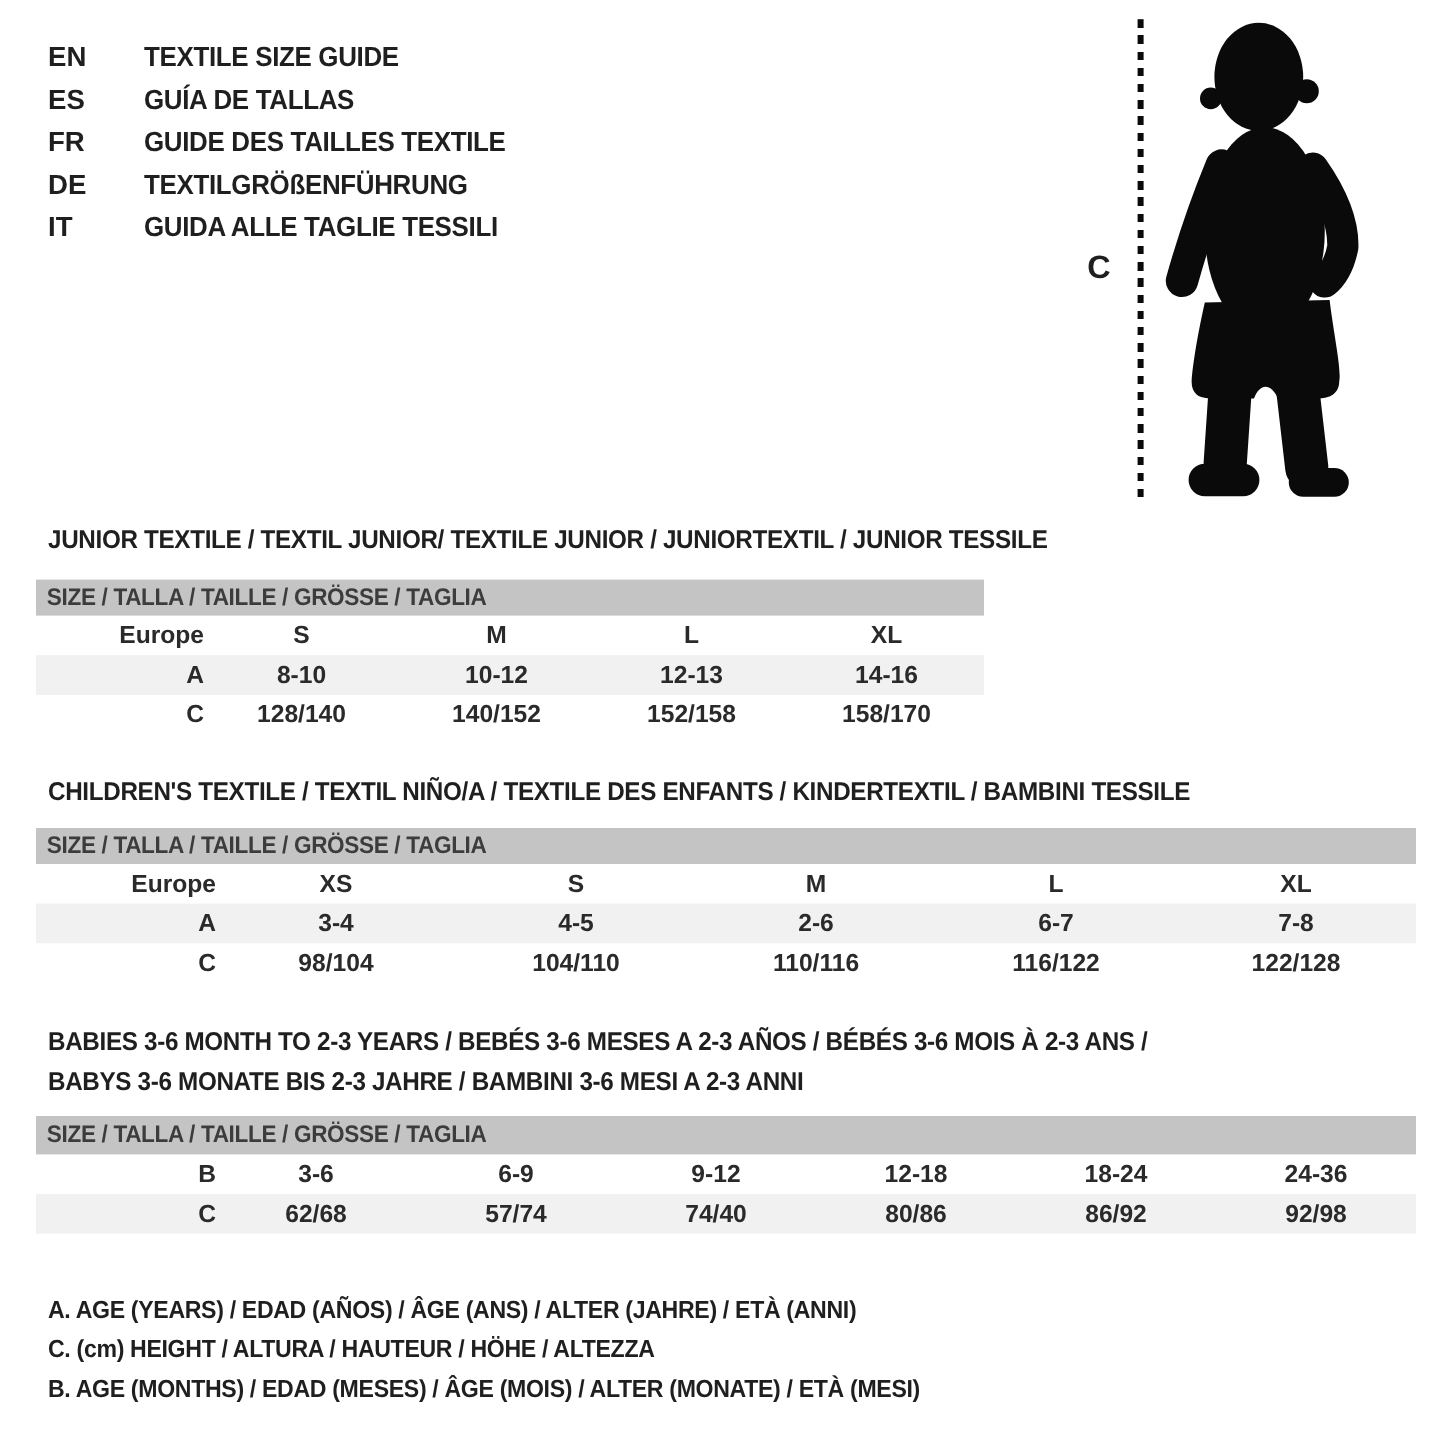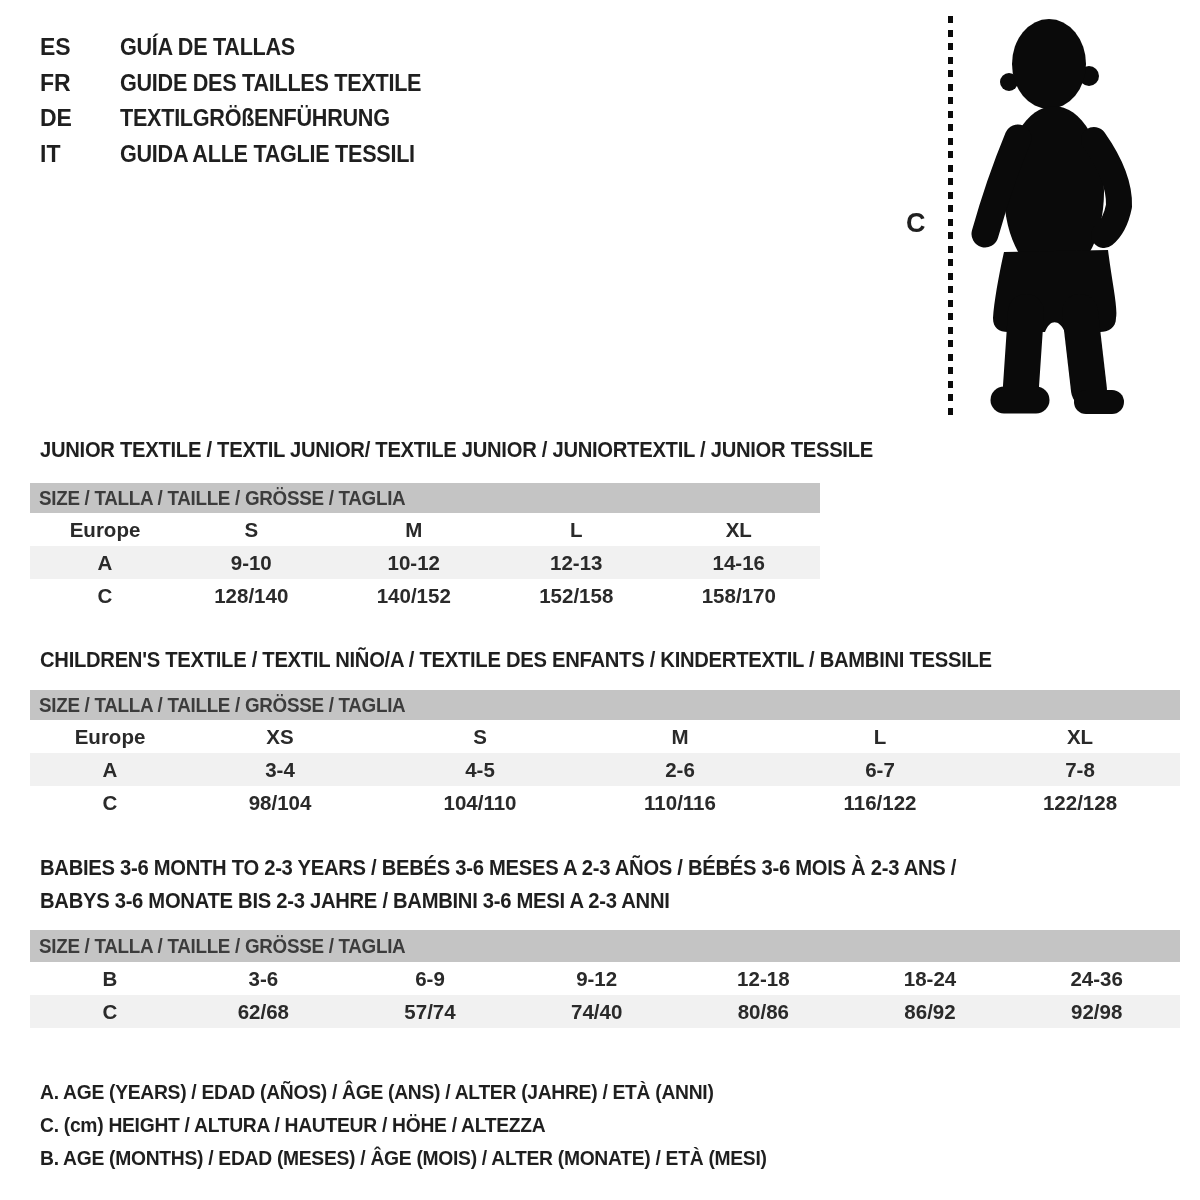--- a/index.html
+++ b/index.html
@@ -30,36 +30,40 @@
 
   
   .section-title{position:absolute;left:40px;font-size:21.5px;font-weight:bold;line-height:33px;}
 
   
   .size-table{position:absolute;left:30px;}
   .size-bar{height:30px;background:var(--header-bar);display:flex;align-items:center;
     padding-left:9px;font-size:20px;font-weight:bold;color:var(--bar-text);}
   .t-row{display:grid;height:33px;align-items:center;font-size:20.5px;font-weight:bold;color:#2a2a2a;}
   .t-row.alt{background:var(--row-alt);}
-  .t-row .label{padding-left:10px;text-align:center;}
+  .t-row .label{padding-left:10px;text-align:right;}
   .t-row .cell{text-align:center;}
   .junior-grid{grid-template-columns:140px repeat(4,1fr);}
   .children-grid{grid-template-columns:150px repeat(5,1fr);}
   .babies-grid{grid-template-columns:150px repeat(6,1fr);}
 
   
   .legend{position:absolute;left:40px;top:1076px;}
   .legend-line{font-size:20.5px;font-weight:bold;line-height:32.8px;}
 </style>
 </head>
 <body>
 
 <div class="page">
 
   <div class="lang-header">
+    <div class="lang-row">
+      <span class="lang-code">EN</span>
+      <span class="lang-title"><span class="cond">TEXTILE SIZE GUIDE</span></span>
+    </div>
     <div class="lang-row">
       <span class="lang-code">ES</span>
       <span class="lang-title"><span class="cond">GUÍA DE TALLAS</span></span>
     </div>
     <div class="lang-row">
       <span class="lang-code">FR</span>
       <span class="lang-title"><span class="cond">GUIDE DES TAILLES TEXTILE</span></span>
     </div>
     <div class="lang-row">
       <span class="lang-code">DE</span>
@@ -106,21 +110,21 @@
     </div>
     <div class="t-row junior-grid">
       <span class="label">Europe</span>
       <span class="cell">S</span>
       <span class="cell">M</span>
       <span class="cell">L</span>
       <span class="cell">XL</span>
     </div>
     <div class="t-row junior-grid alt">
       <span class="label">A</span>
-      <span class="cell">9-10</span>
+      <span class="cell">8-10</span>
       <span class="cell">10-12</span>
       <span class="cell">12-13</span>
       <span class="cell">14-16</span>
     </div>
     <div class="t-row junior-grid">
       <span class="label">C</span>
       <span class="cell">128/140</span>
       <span class="cell">140/152</span>
       <span class="cell">152/158</span>
       <span class="cell">158/170</span>

